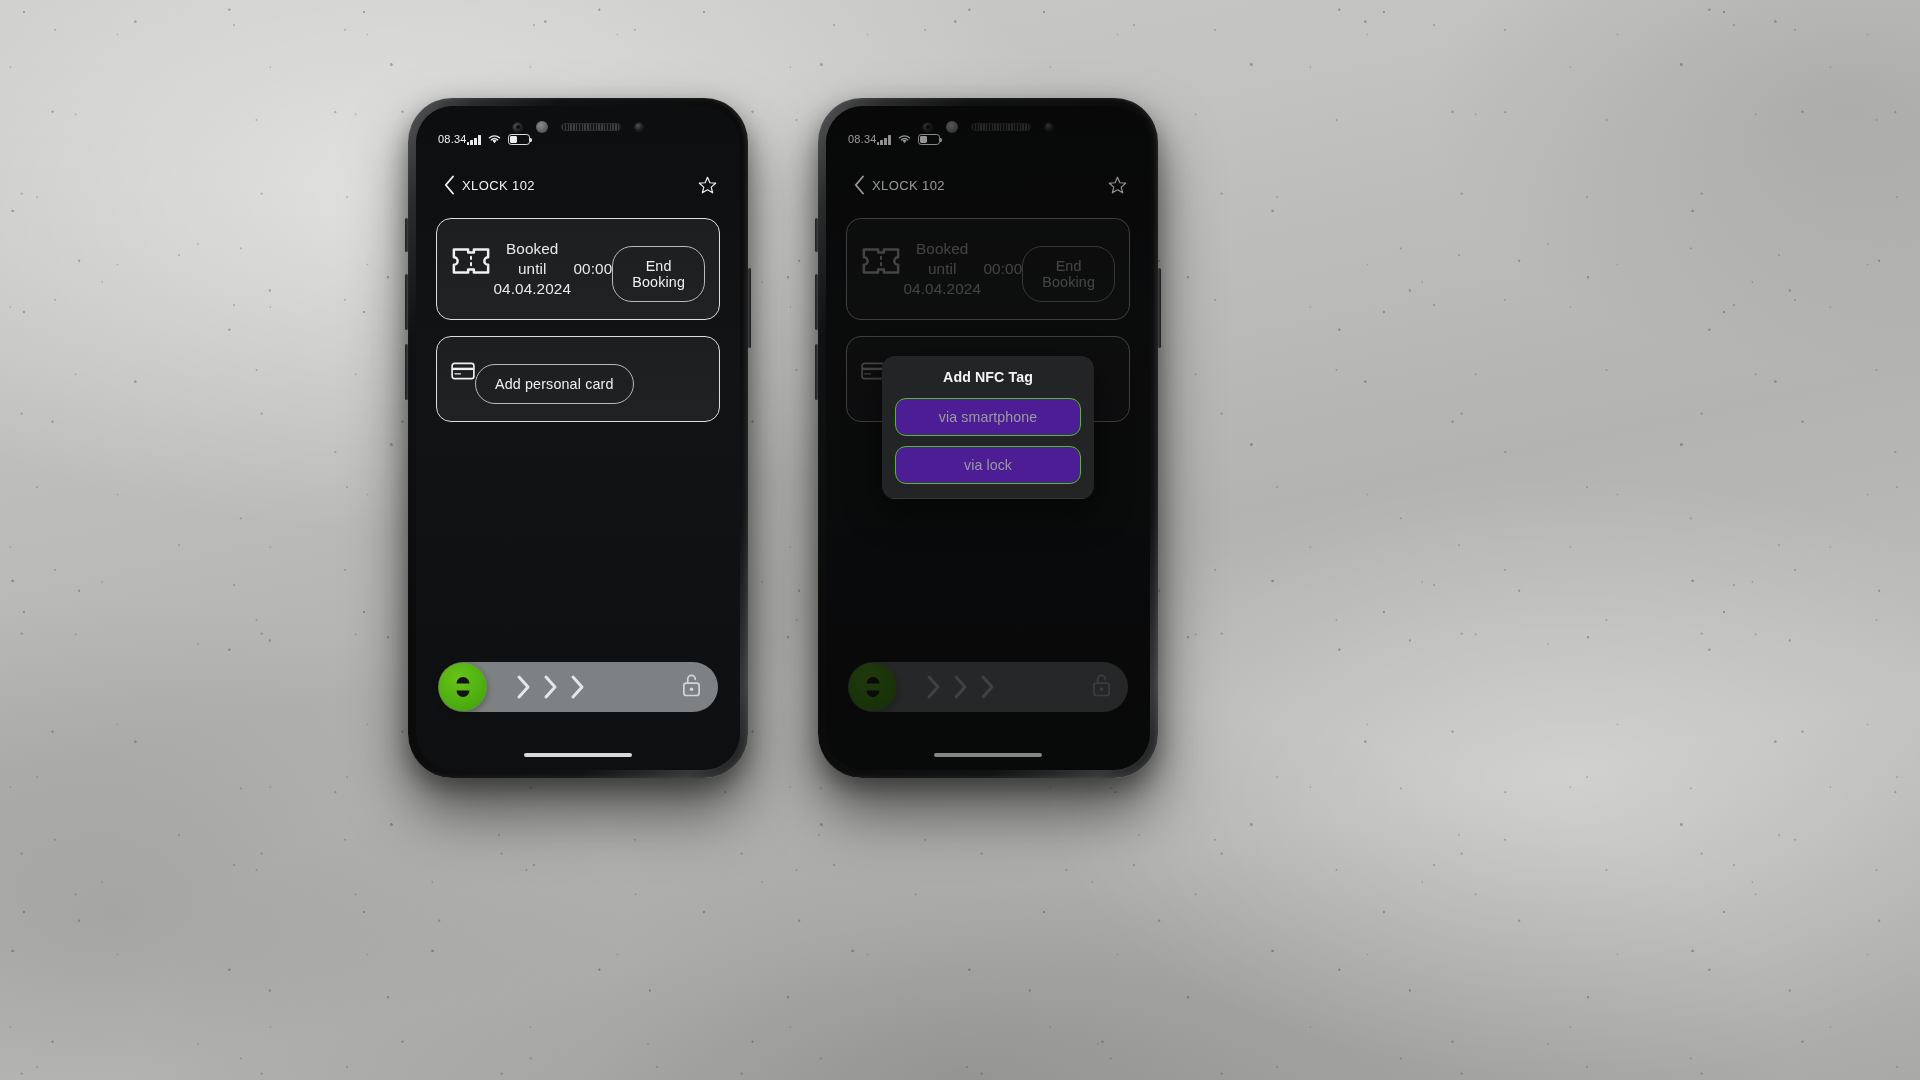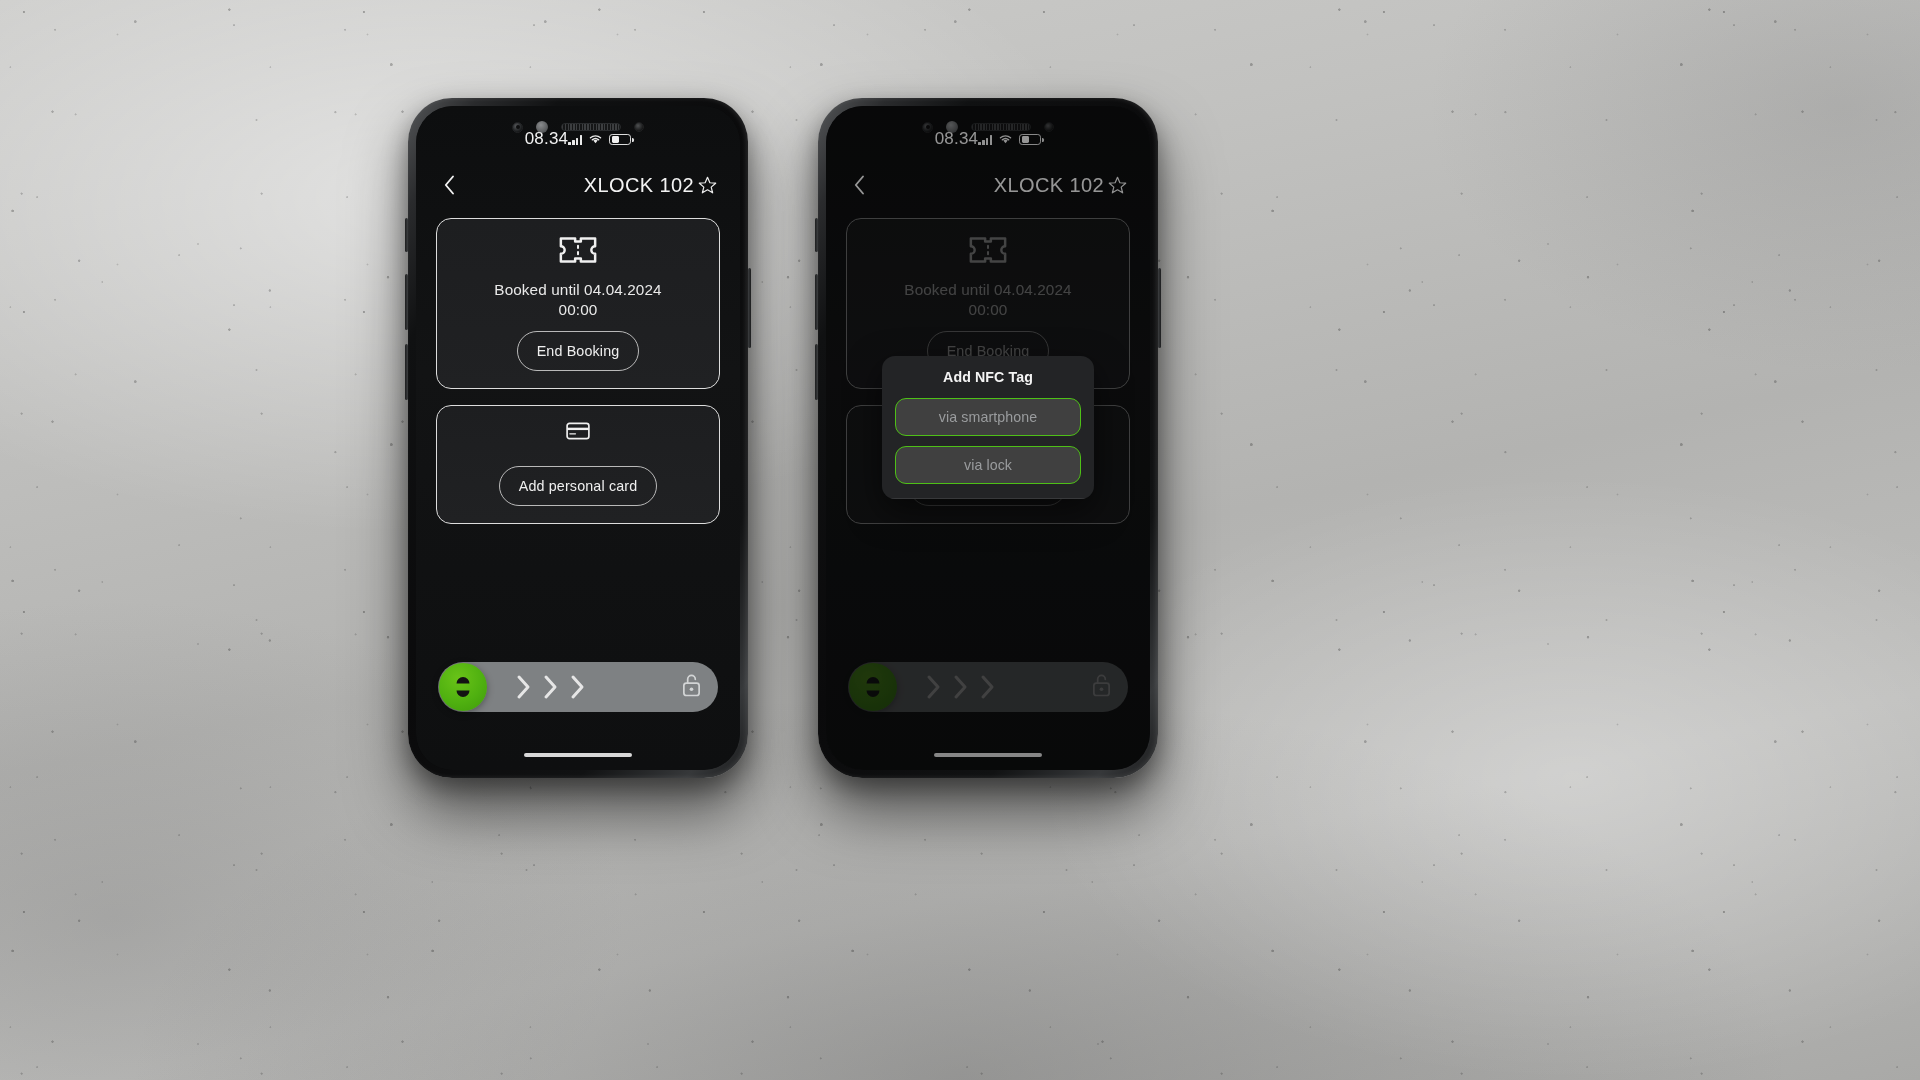--- a/index.html
+++ b/index.html
@@ -140,24 +140,24 @@
     border: 1px solid #212223;
   }
 
   
   .statusbar {
     position: absolute;
     top: 22px; left: 0; right: 0;
     height: 22px;
     display: flex;
     align-items: center;
-    justify-content: center;
+    justify-content: flex-start;
     padding: 0 22px;
     color: #f2f2f2;
-    font-size: 17px;
+    font-size: 11px;
     letter-spacing: .2px;
   }
   .status-right { display: flex; align-items: flex-end; gap: 6px; }
   .bars { display: flex; align-items: flex-end; gap: 1.5px; height: 11px; }
   .bars i { width: 2.4px; background: #eaeaea; border-radius: .5px; display: block; }
   .bars i:nth-child(1) { height: 3.5px; }
   .bars i:nth-child(2) { height: 5.5px; }
   .bars i:nth-child(3) { height: 7.5px; }
   .bars i:nth-child(4) { height: 10px; }
   .batt {
@@ -172,37 +172,37 @@
 
   
   .navbar {
     position: absolute;
     top: 58px; left: 0; right: 0;
     height: 42px;
     display: flex; align-items: center;
     padding: 0 20px;
   }
   .nav-title {
-    flex: 1; text-align: right;
+    flex: 1; text-align: left;
     color: #f3f3f3;
-    font-size: 20px;
+    font-size: 13px;
     letter-spacing: .4px;
   }
   .nav-icon { width: 26px; height: 26px; display: flex; align-items: center; justify-content: center; }
 
   
   .content { position: absolute; top: 112px; left: 0; right: 0; padding: 0 20px; }
 
   .card {
     border: 1.3px solid #dddddd;
     border-radius: 15px;
     background: linear-gradient(180deg, #1d1e20 0%, #202123 100%);
     padding: 16px 14px 17px;
     display: flex;
-    flex-direction: column;
+    flex-direction: row;
     align-items: center;
     margin-bottom: 16px;
   }
   .card-icon { margin-bottom: 11px; }
   .card-line {
     color: #e9e9e9;
     font-size: 15.3px;
     line-height: 20px;
     text-align: center;
     letter-spacing: .1px;
@@ -284,21 +284,21 @@
     color: #f4f4f4;
     font-size: 14.2px;
     font-weight: bold;
     margin-bottom: 13px;
     letter-spacing: .1px;
   }
   .modal-opt {
     width: 100%;
     border: 1.7px solid #4ec017;
     border-radius: 11px;
-    background: #404040;
+    background: #4c1d95;
     color: #9a9c9e;
     font-family: "Liberation Sans", sans-serif;
     font-size: 14.2px;
     padding: 10px 0;
     margin-bottom: 10px;
     cursor: pointer;
     letter-spacing: .1px;
   }
   .modal-opt:last-child { margin-bottom: 0; }
   .modal-divider { height: 1px; background: #38393b; }

